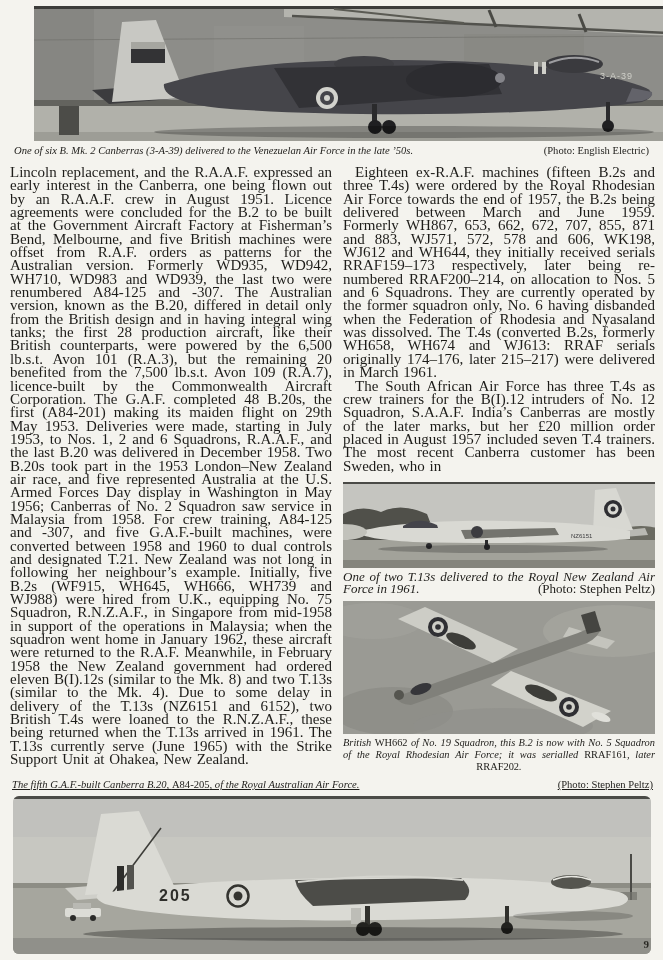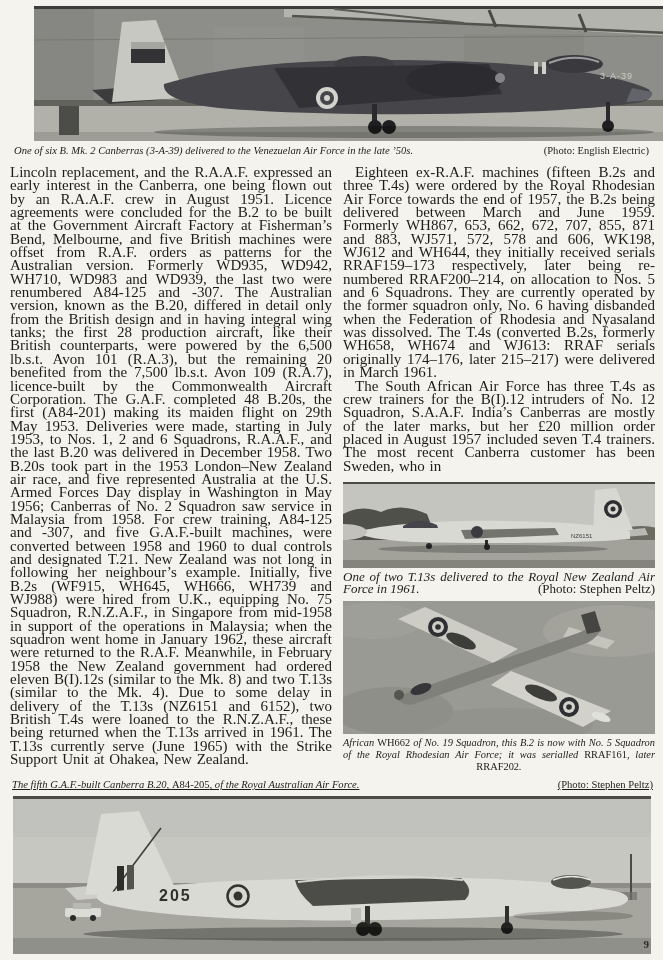--- a/index.html
+++ b/index.html
@@ -45,21 +45,21 @@
     min-height:24px;
   }
   .credit-abs{position:absolute;right:0;bottom:0;}
   .photo-rho{width:312px;height:133px;margin-top:6px;}
   .cap-center{
     margin-top:3px;
     font-size:10.4px;line-height:11.8px;
     text-align:justify;
     text-align-last:center;
   }
-  .photo-bottom{width:638px;height:158px;margin-left:3px;}
+  .photo-bottom{width:638px;height:158px;margin-left:3px;border-radius:6px;}
   .page-number{
     position:absolute;right:14px;top:938px;
     font-size:11px;font-weight:bold;color:#2a2924;
   }
 </style>
 </head>
 <body>
 
 <div class="page">
 
@@ -186,21 +186,21 @@
             <circle cx="226" cy="106" r="10" fill="#2f2f33"></circle>
             <circle cx="226" cy="106" r="6" fill="#d2d2cb"></circle>
             <circle cx="226" cy="106" r="2.8" fill="#2f2f33"></circle>
             <ellipse cx="258" cy="116" rx="10" ry="4" fill="#e0e0da" transform="rotate(20 258 116)"></ellipse>
             <ellipse cx="78" cy="88" rx="11" ry="5" fill="#36363a" transform="rotate(-20 78 88)"></ellipse>
             <circle cx="56" cy="94" r="5" fill="#55554f"></circle>
           </g>
         </svg>
       </figure>
 
-      <div class="cap-center it-base"><span>African </span><span class="rm">WH662</span><span> of No. 19 Squadron, this B.2 is now with No. 5 Squadron of the Royal Rhodesian Air Force; it was serialled </span><span class="rm">RRAF161</span><span>, later </span><span class="rm">RRAF202</span><span>.</span></div>
+      <div class="cap-center it-base"><span>British </span><span class="rm">WH662</span><span> of No. 19 Squadron, this B.2 is now with No. 5 Squadron of the Royal Rhodesian Air Force; it was serialled </span><span class="rm">RRAF161</span><span>, later </span><span class="rm">RRAF202</span><span>.</span></div>
     </div>
   </div>
 
   <div class="cap-row bottom-row">
     <span class="it-base"><span>The fifth G.A.F.-built Canberra B.20, </span><span class="rm">A84-205</span><span>, of the Royal Australian Air Force.</span></span>
     <span class="credit">(Photo: Stephen Peltz)</span>
   </div>
 
   <figure class="photo photo-bottom">
     <svg viewBox="0 0 638 158" width="638" height="158" xmlns="http://www.w3.org/2000/svg">

